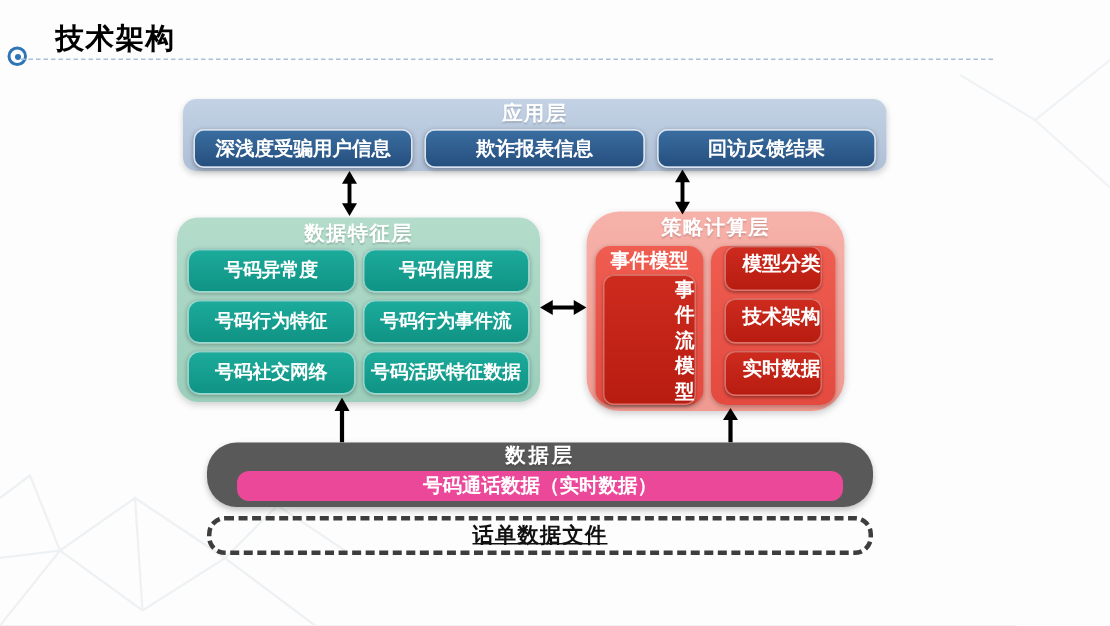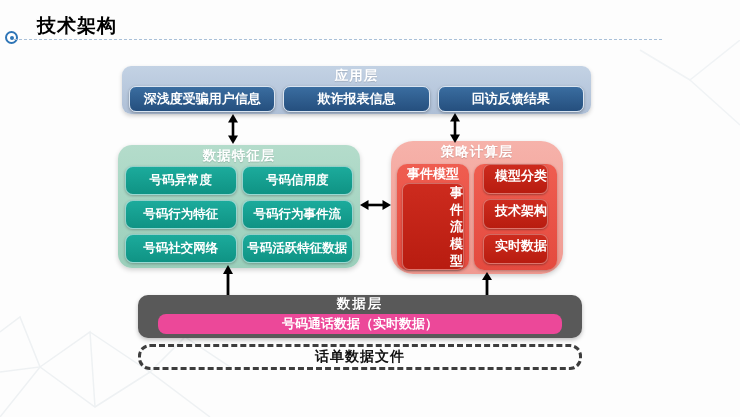--- a/index.html
+++ b/index.html
@@ -92,37 +92,37 @@
     box-shadow:0 1px 2px rgba(0,0,0,.3);
   }
   .event-box{
     flex:1;margin:0 5px 6px;display:flex;align-items:center;justify-content:center;
   }
   .event-box span{display:block;width:44px;line-height:17px;margin-left:40px;}
   .ml-items{flex:1;display:flex;flex-direction:column;gap:5px;margin:0 9px 6px;}
   .ml-item{flex:1;line-height:21px;}
   
   .data-layer{
-    left:138px;top:295px;width:444px;height:43px;border-radius:10px;
+    left:138px;top:295px;width:444px;height:43px;border-radius:20px;
     background:#595959;box-shadow:0 2px 4px rgba(0,0,0,.25);
   }
   .data-layer .layer-header{line-height:18px;letter-spacing:2px;}
   .data-black-box{
     margin:1px 20px 0;height:20px;line-height:20px;border-radius:8px;
     background:#ec4899;color:#fff;font-weight:bold;font-size:13px;
     text-align:center;white-space:nowrap;
   }
   
   .file-layer{
     left:138px;top:344px;width:444px;height:26px;border-radius:12px;
     border:3px dashed #3d3d3d;background:transparent;
     display:flex;align-items:center;justify-content:center;
   }
   .file-layer span{
-    color:#111;font-weight:bold;font-size:14px;letter-spacing:1px;white-space:nowrap;
+    color:#111;font-weight:bold;font-size:14px;letter-spacing:1px;white-space:nowrap;text-decoration:underline;
   }
   
   .arrow{position:absolute;}
 </style>
 </head>
 <body>
 
 <div class="stage">
 
   <svg class="bg-poly" style="left:0;bottom:0;" width="230" height="140" viewBox="0 0 230 140">

